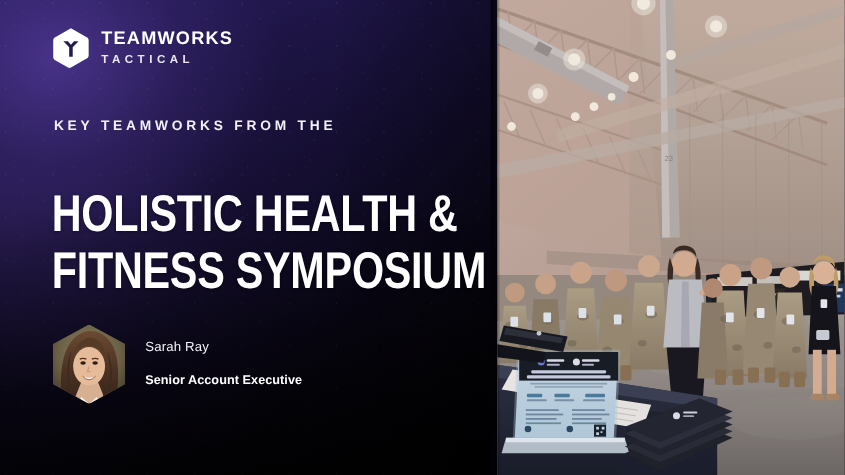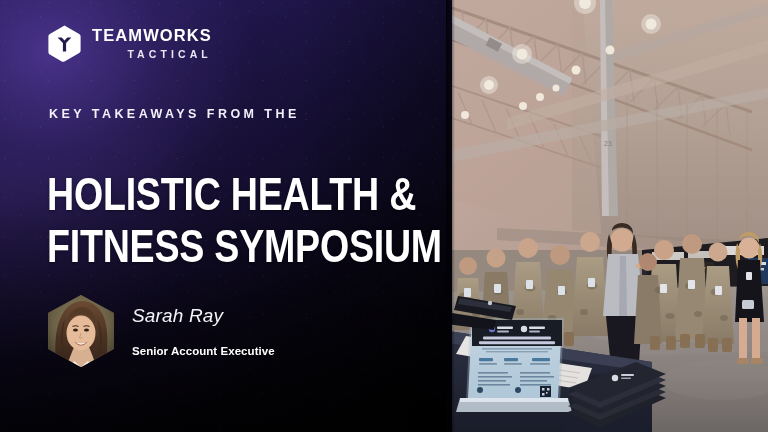--- a/index.html
+++ b/index.html
@@ -85,21 +85,20 @@
     letter-spacing: 1.1px;
     line-height: 1.05;
   }
   .logo-secondary {
     color: #e9e7f2;
     font-size: 10.5px;
     font-weight: bold;
     letter-spacing: 4.1px;
     line-height: 1.35;
     padding-top: 2px;
-    text-align: right;
   }
 
   
   .kicker {
     position: absolute;
     left: 49px;
     top: 107px;
     color: #f2f0fa;
     font-size: 12.5px;
     font-weight: bold;
@@ -151,24 +150,23 @@
   }
   .avatar svg { display: block; width: 100%; height: 100%; }
   .speaker-text {
     display: flex;
     flex-direction: column;
     justify-content: center;
     line-height: 1.25;
   }
   .speaker-name {
     color: #f4f3f7;
-    font-size: 19px;
+    font-size: 12px;
     font-weight: normal;
     letter-spacing: 0.15px;
-    font-style: italic;
   }
   .speaker-title {
     color: #ffffff;
     font-size: 11.5px;
     font-weight: bold;
     letter-spacing: 0.05px;
     padding-top: 2px;
     margin-top: 14px;
   }
 
@@ -204,21 +202,21 @@
       <svg class="logo-mark" viewBox="0 0 33 37">
         <path d="M16.5 0.6 L31.2 9.1 C32.1 9.6 32.6 10.6 32.6 11.6 L32.6 25.4 C32.6 26.4 32.1 27.4 31.2 27.9 L16.5 36.4 C15.6 36.9 14.6 36.9 13.8 36.4 L1.8 29.5 C0.9 29.0 0.4 28.0 0.4 27.0 L0.4 11.6 C0.4 10.6 0.9 9.6 1.8 9.1 Z" fill="#ffffff"></path>
         <path d="M9.6 12.4 L14.9 18.0 L14.9 26.6 L18.1 26.6 L18.1 18.0 L23.4 12.4 L19.3 12.4 L16.5 15.6 L13.7 12.4 Z" fill="#241a4d"></path>
       </svg>
       <div class="logo-words">
         <span class="logo-primary">TEAMWORKS</span>
         <span class="logo-secondary">TACTICAL</span>
       </div>
     </div>
 
-    <div class="kicker">KEY TAKEAWAYS FROM THE</div>
+    <div class="kicker">KEY TEAMWORKS FROM THE</div>
 
     <div class="headline">
       <span class="headline-line">HOLISTIC HEALTH &amp;</span>
       <span class="headline-line">FITNESS SYMPOSIUM</span>
     </div>
 
     <div class="speaker">
       <div class="avatar">
         <svg viewBox="0 0 66 72" preserveAspectRatio="xMidYMid slice">
           <defs>

